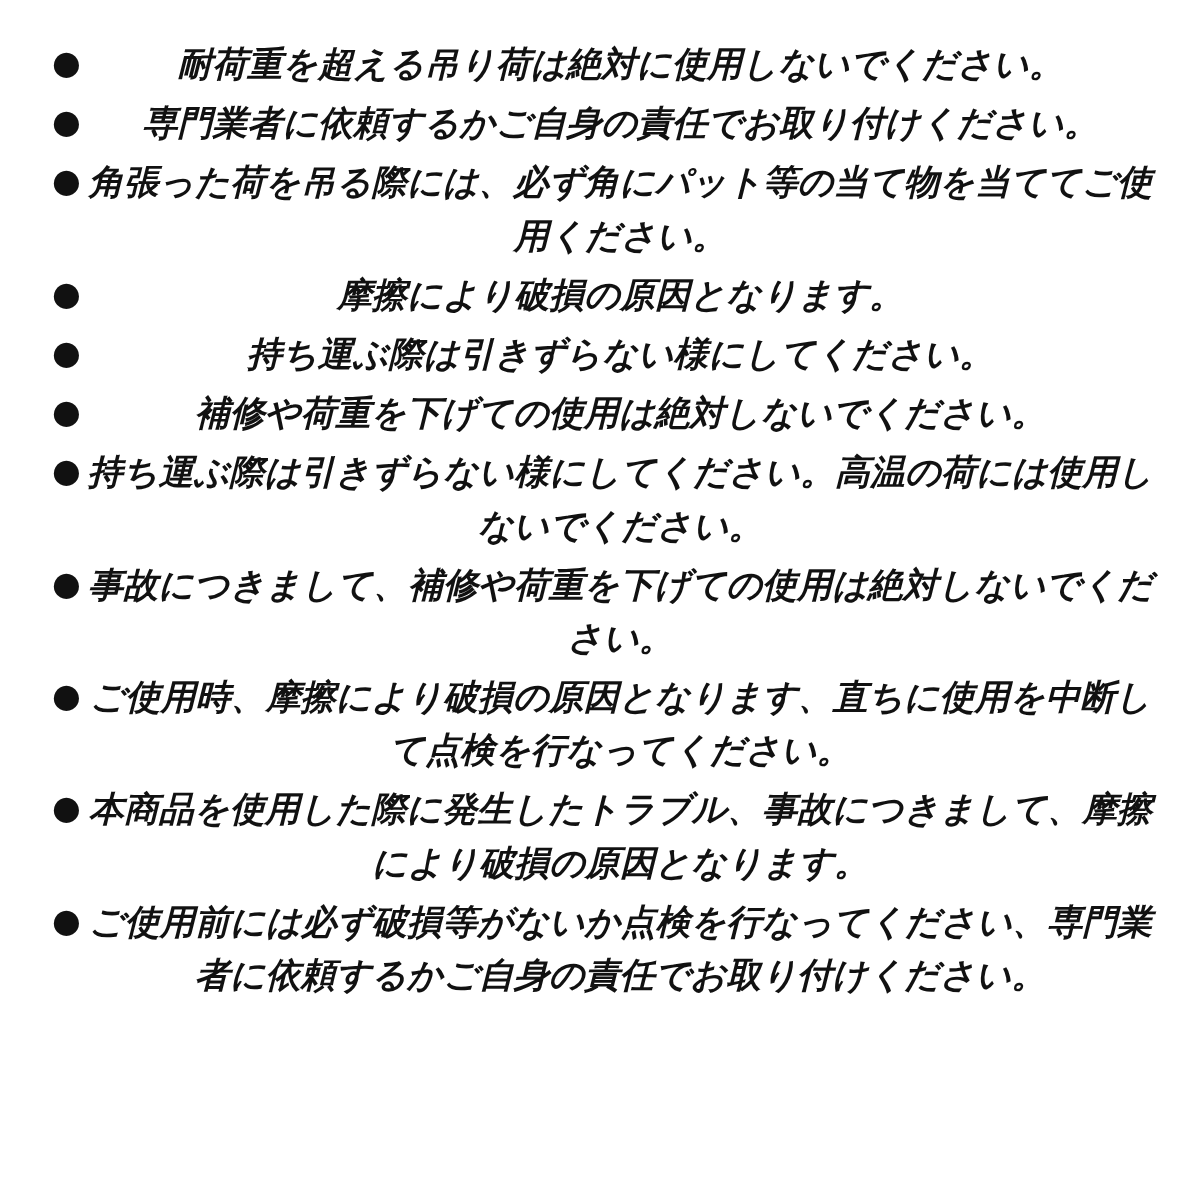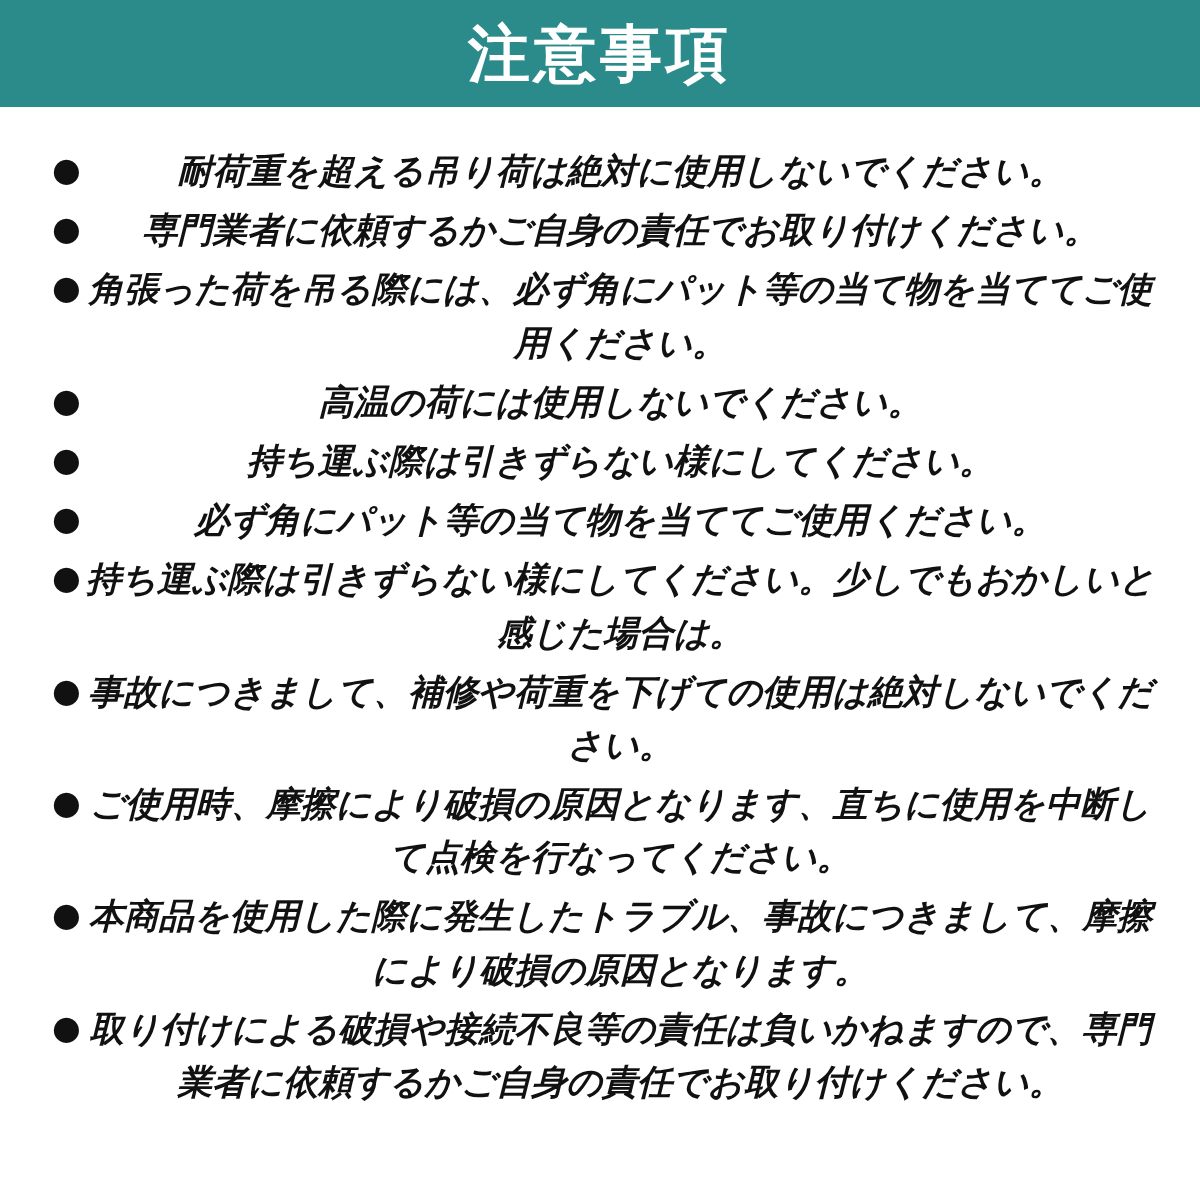--- a/index.html
+++ b/index.html
@@ -64,75 +64,72 @@
     letter-spacing: 0px;
     word-break: break-all;
     font-style: italic;
   }
 </style>
 </head>
 <body>
 
 <div class="page">
 
-  <div class="header-bar">
-    <div class="header-title">注意事項</div>
-  </div>
 
   <div class="notes">
 
     <div class="note-item">
       <span class="note-bullet">●</span>
       <span class="note-text">耐荷重を超える吊り荷は絶対に使用しないでください。</span>
     </div>
 
     <div class="note-item">
       <span class="note-bullet">●</span>
       <span class="note-text">専門業者に依頼するかご自身の責任でお取り付けください。</span>
     </div>
 
     <div class="note-item">
       <span class="note-bullet">●</span>
       <span class="note-text">角張った荷を吊る際には、必ず角にパット等の当て物を当ててご使用ください。</span>
     </div>
 
     <div class="note-item">
       <span class="note-bullet">●</span>
-      <span class="note-text">高温の荷には使用しないでください。</span>
+      <span class="note-text">摩擦により破損の原因となります。</span>
     </div>
 
     <div class="note-item">
       <span class="note-bullet">●</span>
       <span class="note-text">持ち運ぶ際は引きずらない様にしてください。</span>
     </div>
 
     <div class="note-item">
       <span class="note-bullet">●</span>
-      <span class="note-text">必ず角にパット等の当て物を当ててご使用ください。</span>
+      <span class="note-text">補修や荷重を下げての使用は絶対しないでください。</span>
     </div>
 
     <div class="note-item">
       <span class="note-bullet">●</span>
-      <span class="note-text">持ち運ぶ際は引きずらない様にしてください。少しでもおかしいと感じた場合は。</span>
+      <span class="note-text">持ち運ぶ際は引きずらない様にしてください。高温の荷には使用しないでください。</span>
     </div>
 
     <div class="note-item">
       <span class="note-bullet">●</span>
       <span class="note-text">事故につきまして、補修や荷重を下げての使用は絶対しないでください。</span>
     </div>
 
     <div class="note-item">
       <span class="note-bullet">●</span>
       <span class="note-text">ご使用時、摩擦により破損の原因となります、直ちに使用を中断して点検を行なってください。</span>
     </div>
 
     <div class="note-item">
       <span class="note-bullet">●</span>
       <span class="note-text">本商品を使用した際に発生したトラブル、事故につきまして、摩擦により破損の原因となります。</span>
     </div>
 
     <div class="note-item">
       <span class="note-bullet">●</span>
-      <span class="note-text">取り付けによる破損や接続不良等の責任は負いかねますので、専門業者に依頼するかご自身の責任でお取り付けください。</span>
+      <span class="note-text">ご使用前には必ず破損等がないか点検を行なってください、専門業者に依頼するかご自身の責任でお取り付けください。</span>
     </div>
 
   </div>
 </div>
 
 </body></html>

